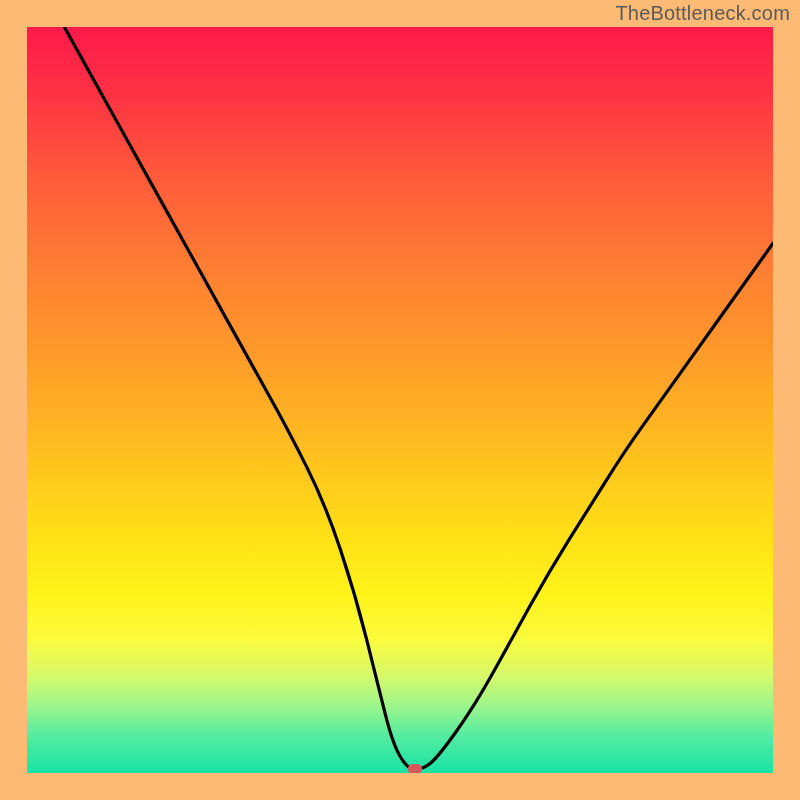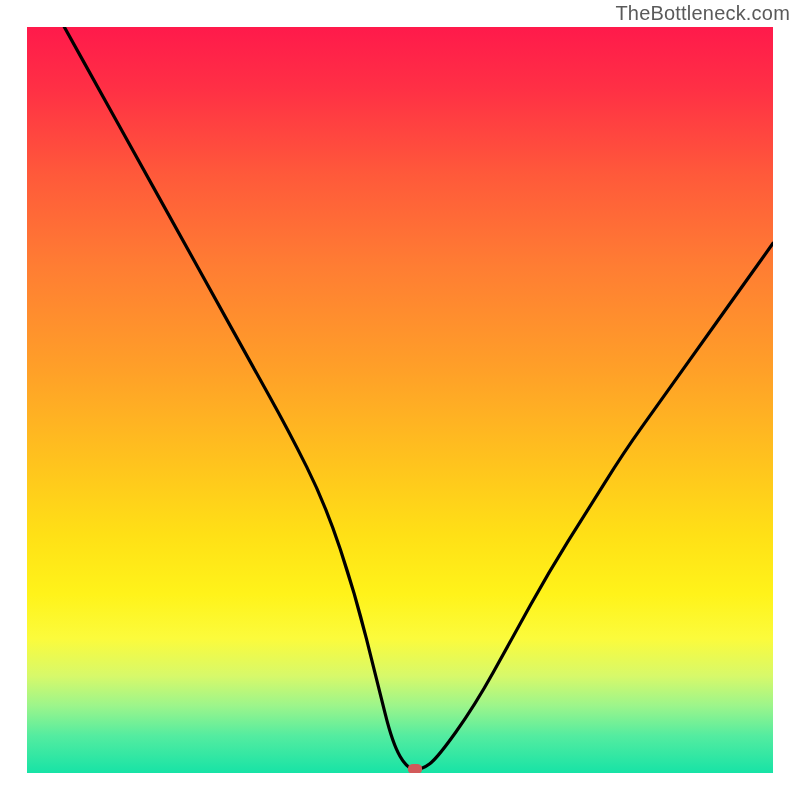--- a/index.html
+++ b/index.html
@@ -8,21 +8,21 @@
     width: 800px;
     height: 800px;
     background: #000;
     font-family: Arial, Helvetica, sans-serif;
     overflow: hidden;
   }
   .frame {
     position: relative;
     width: 800px;
     height: 800px;
-    background: #ffffff;
+    background: #fdba74;
   }
   .watermark {
     position: absolute;
     top: 2px;
     right: 10px;
     color: #5a5a5a;
     font-size: 20px;
     letter-spacing: 0.2px;
     z-index: 30;
   }

